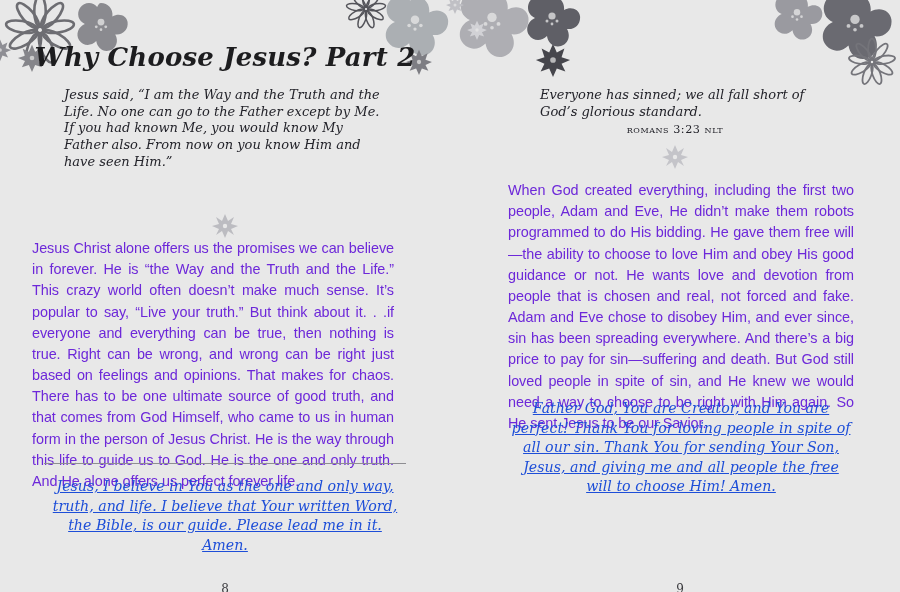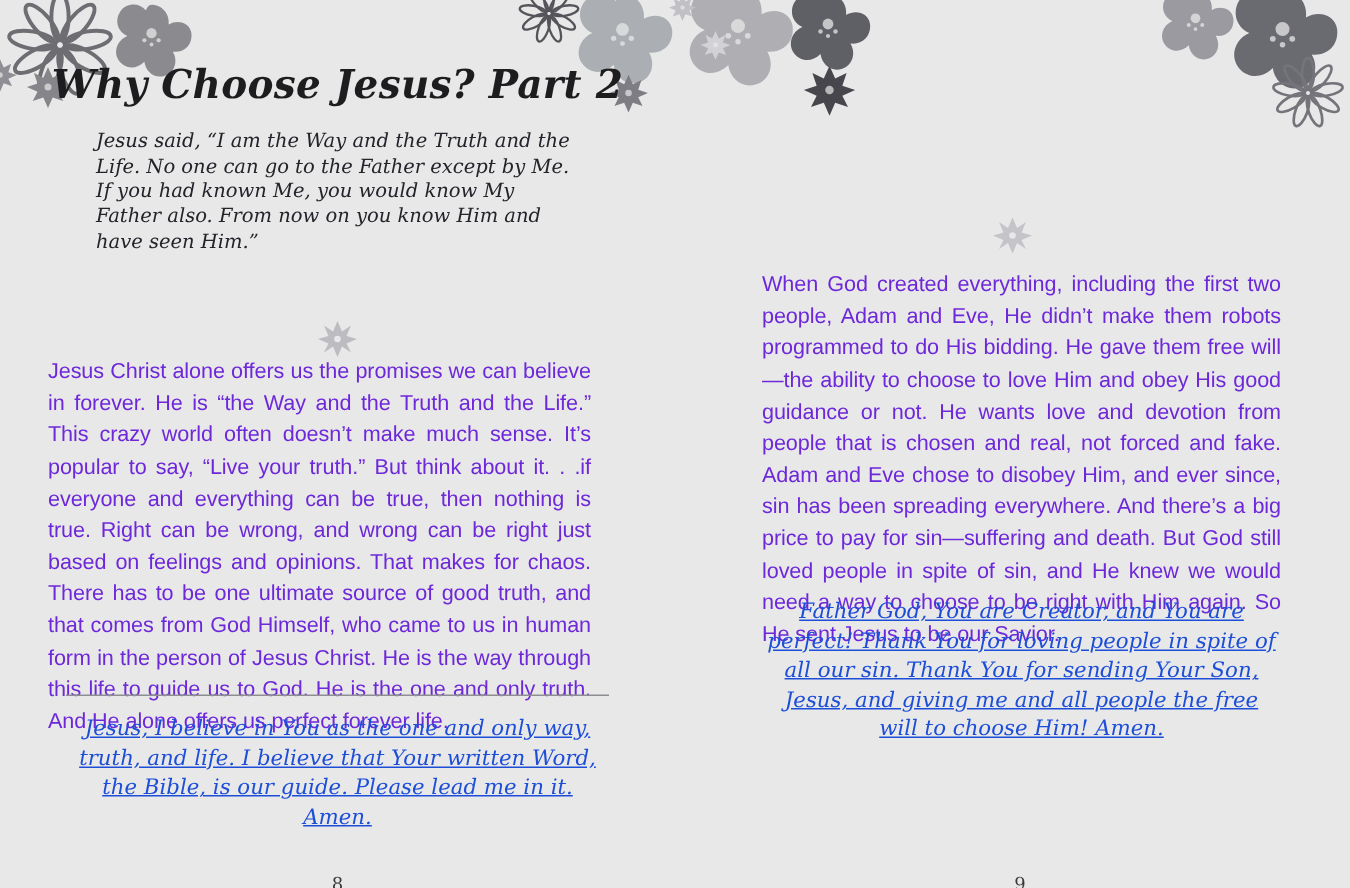--- a/index.html
+++ b/index.html
@@ -267,20 +267,22 @@
     <p class="prayer">Jesus, I believe in You as the one and only way, truth, and life. I believe that Your written Word, the Bible, is our guide. Please lead me in it. Amen.</p>
   </div>
 
   <div class="folio folio-left">8</div>
 
   <div class="page page-right">
     
   </div>
 
   <div class="rp-verse">
+    <p class="verse">Everyone has sinned; we all fall short of God’s glorious standard.</p>
+    <p class="verse-ref">Romans 3:23 NLT</p>
   </div>
 
   <div class="rp-orn">
     <svg class="divider-flower" width="34" height="28" viewBox="-17 -14 34 28" xmlns="http://www.w3.org/2000/svg">
       <g fill="#c4c4c9">
         <path d="M0,-12 L3,-5 L9,-9 L6,-2 L13,0 L6,3 L9,9 L3,5 L0,12 L-3,5
                  L-9,9 L-6,3 L-13,0 L-6,-2 L-9,-9 L-3,-5 Z"></path>
       </g>
       <circle cx="0" cy="0" r="2.2" fill="#e8e8e8"></circle>
     </svg>

